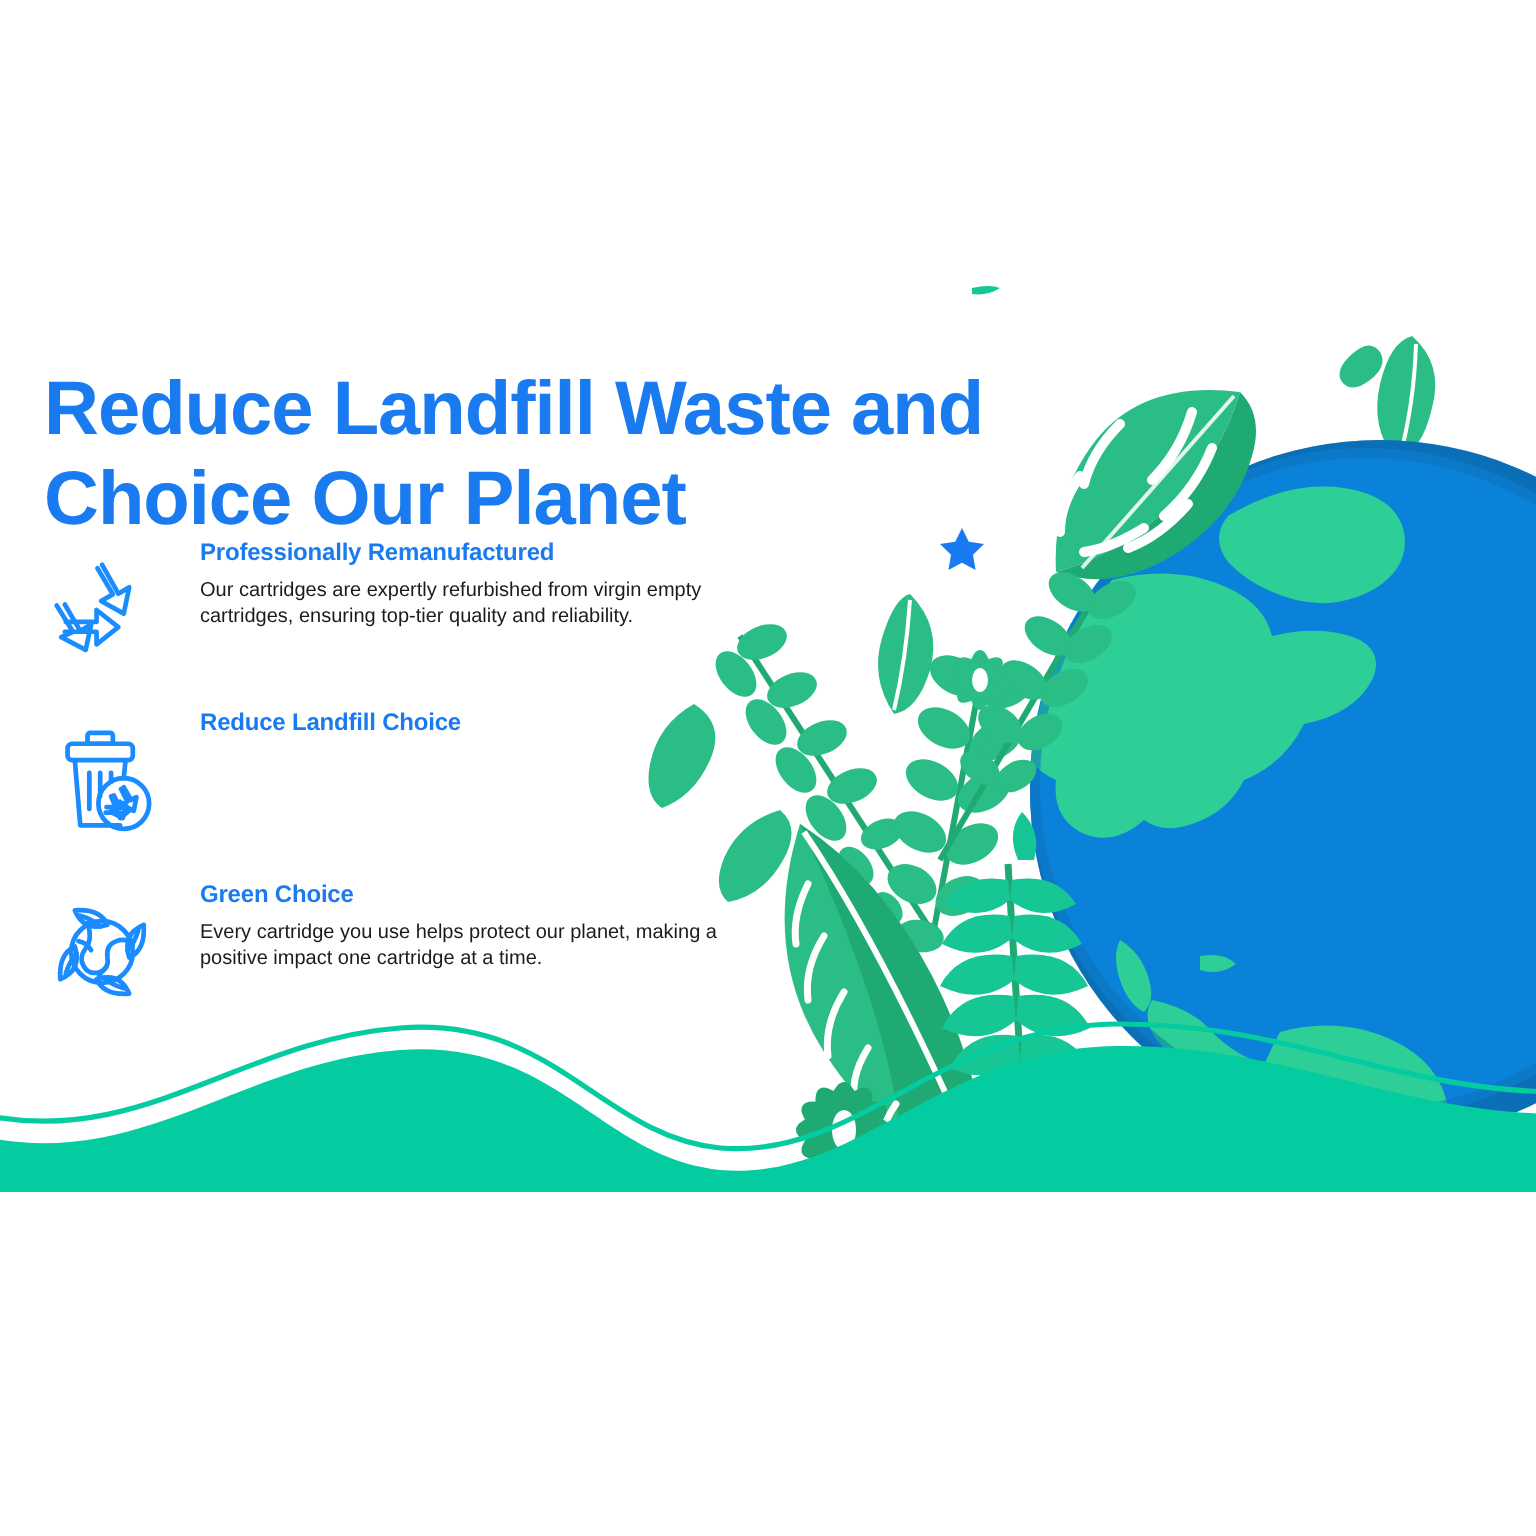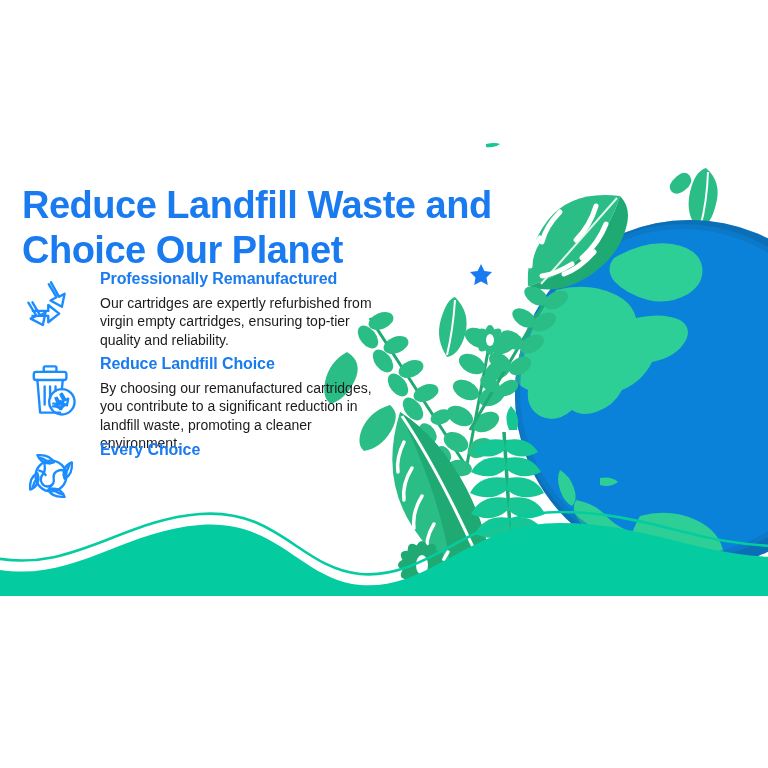--- a/index.html
+++ b/index.html
@@ -22,23 +22,23 @@
   #headline .ln{display:block;}
 
   .feature{position:absolute;left:22px;width:365px;}
   .feature.f1{top:270px;}
   .feature.f2{top:355px;}
   .feature.f3{top:441px;}
 
   .f-icon{position:absolute;left:0;top:6px;width:58px;height:58px;}
   .f-body{margin-left:78px;}
 
-  .f-title{font-size:16px;font-weight:bold;color:#1a7bf0;
+  .f-title{font-size:12px;font-weight:bold;color:#1a7bf0;
            letter-spacing:-0.1px;margin:0 0 6px 0;line-height:1.1;}
-  .f-text{font-size:14px;line-height:1.33;color:#1b1b1f;margin:0;
+  .f-text{font-size:10px;line-height:1.33;color:#1b1b1f;margin:0;
           font-weight:500;}
 </style>
 </head>
 <body>
 
 <div id="banner">
 
   <svg id="artwork" viewBox="0 0 768 768">
 
     <defs>
@@ -277,21 +277,20 @@
           <path d="M45 21 L44 31"></path>
           <path d="M25 28 L25 48 M31 28 L31 41 M37 28 L37 33"></path>
           <circle cx="44" cy="45" r="14"></circle>
           <path d="M44 36 L48 43 L51 41.5 L49.5 49 L43 45.5 L46 44 L42.5 37"></path>
           <path d="M34 50 L42 50 L42 53 L47.5 48.5 L42 44 L42 47 L34.5 47"></path>
           <path d="M37 41 L40 48 L36.5 49.5 L43.5 53 L45 46 L42 47.5 L38.5 40.5"></path>
         </g>
       </svg>
       <div class="f-body">
         <div class="f-title">Reduce Landfill Choice</div>
-        <p class="f-text">By choosing our remanufactured cartridges, you contribute to a significant reduction in landfill waste, promoting a cleaner environment.</p>
       </div>
     </div>
 
     <div class="feature f3">
       <svg class="f-icon" viewBox="0 0 64 64">
         <g fill="none" stroke="#1a8cff" stroke-width="2.6" stroke-linejoin="round" stroke-linecap="round">
           <circle cx="32" cy="32" r="17"></circle>
           <path d="M24 16 q3 9 -1 14 q-4 5 -1 10 q3 5 9 3 q5 -2 4 -8 q-1 -7 5 -9 q5 -2 9 2"></path>
           <path d="M19 26 q5 1 7 5"></path>
           <path d="M30 48 q0 -4 3 -6"></path>
@@ -300,18 +299,19 @@
           <path d="M55 17 q1 14 -8 18 q-4 -13 8 -18 z"></path>
           <path d="M47 55 q-14 1 -18 -8 q13 -4 18 8 z"></path>
           <path d="M9 47 q-1 -14 8 -18 q4 13 -8 18 z"></path>
           <path d="M20 12 q7 2 11 6"></path>
           <path d="M52 20 q-2 7 -6 11"></path>
           <path d="M44 52 q-7 -2 -11 -6"></path>
           <path d="M12 44 q2 -7 6 -11"></path>
         </g>
       </svg>
       <div class="f-body">
-        <div class="f-title">Every Choice</div>
+        <div class="f-title">Green Choice</div>
+        <p class="f-text">Every cartridge you use helps protect our planet, making a positive impact one cartridge at a time.</p>
       </div>
     </div>
 
   </div>
 </div>
 
 </body></html>

